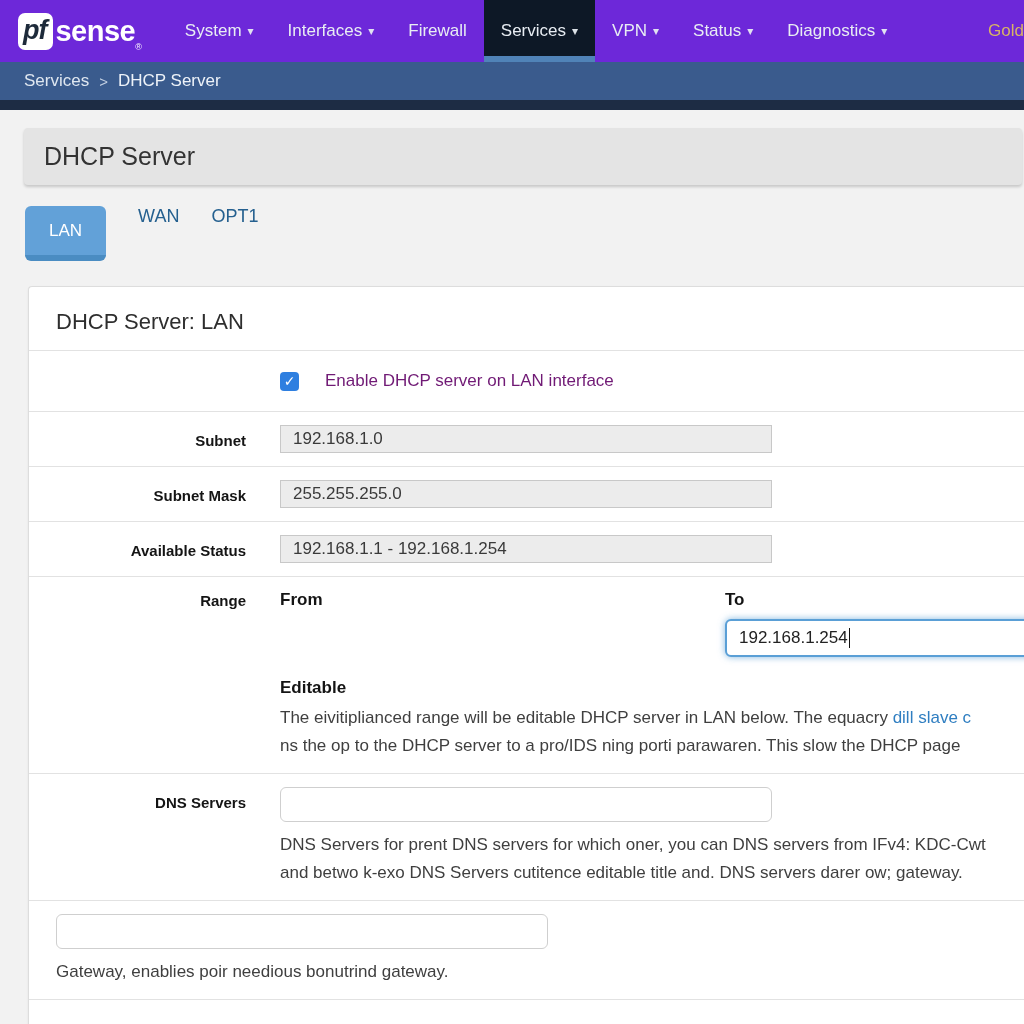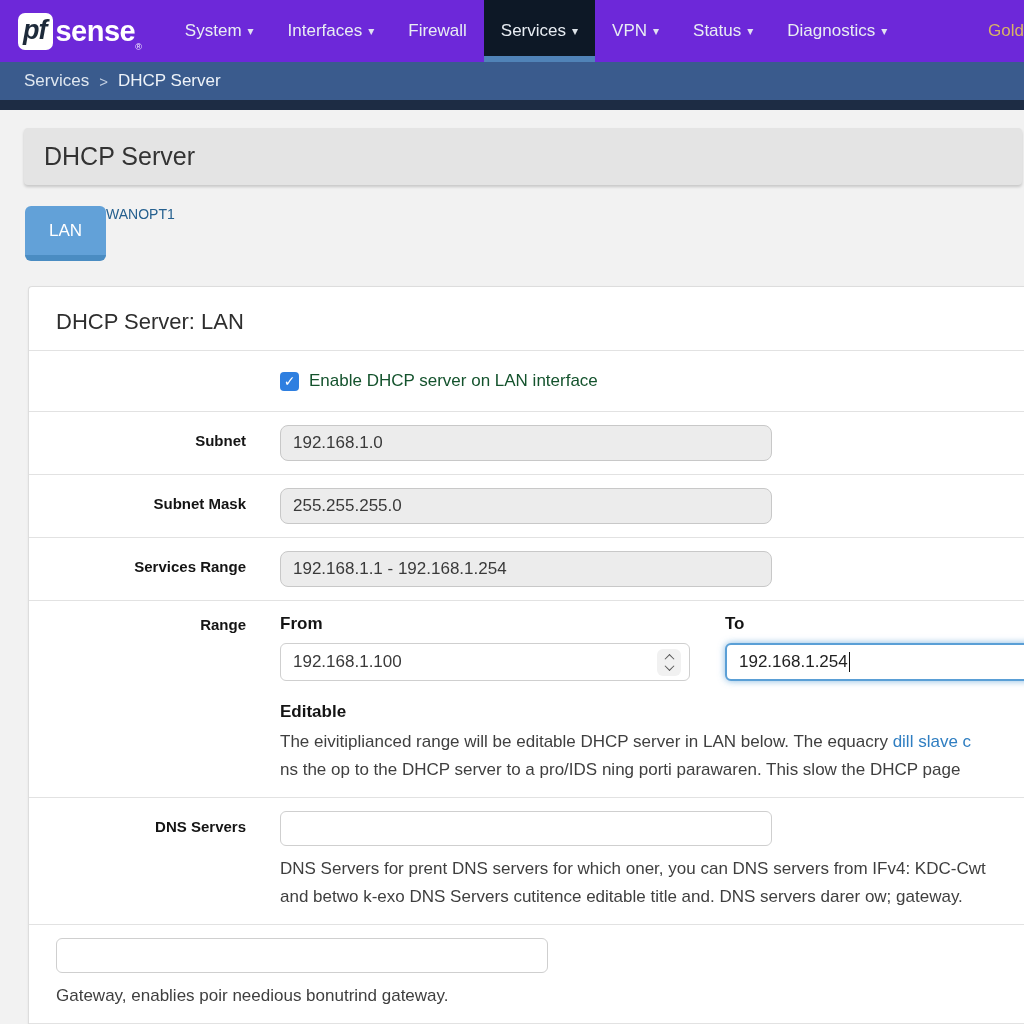--- a/index.html
+++ b/index.html
@@ -32,38 +32,38 @@
   
   .title-bar { margin:18px 2px 0 24px; background:#e4e4e4; border-radius:4px;
                box-shadow:0 2px 3px rgba(0,0,0,.18); padding:14px 20px; }
   .title-bar h1 { font-size:25px; font-weight:400; color:#333; }
 
   
   .tabs { display:flex; align-items:flex-start; margin:21px 0 0 25px; height:55px; }
   .tab-active { background:#62a1d8; color:#fff; font-size:17px; padding:0 24px;
                 height:55px; display:flex; align-items:center; border-radius:6px;
                 border-bottom:6px solid #4a8cc2; cursor:pointer; }
-  .tab-link { color:#25608f; font-size:14px; font-weight:500; cursor:pointer; }
+  .tab-link { color:#25608f; font-size:18px; font-weight:500; margin-left:32px; cursor:pointer; }
 
   
   .panel { margin:25px -20px 0 28px; background:#fff; border:1px solid #ddd; border-right:none;
            border-radius:4px 0 0 0; box-shadow:0 1px 2px rgba(0,0,0,.08); min-height:760px; }
   .panel-heading { padding:22px 27px 15px 27px; font-size:22px; font-weight:400; color:#2e2e2e; }
 
   .form-row { display:grid; grid-template-columns:190px 1fr; column-gap:34px;
               border-top:1px solid #e2e2e2; padding:13px 0 13px 27px; align-items:start; }
   .form-label { text-align:right; font-weight:bold; font-size:15px; color:#141414;
                 padding-top:7px; }
   .chk-row { padding:20px 0 20px 27px; }
   .checkbox-wrap { display:flex; align-items:center; }
   .checkbox { width:19px; height:19px; background:#2e7fe0; border-radius:4px; color:#fff;
               font-size:14px; line-height:19px; text-align:center; cursor:pointer; flex:0 0 19px; }
-  .checkbox-label { margin-left:10px; font-size:17px; color:#14532d; }
-
-  .input { height:36px; border-radius:8px; font-size:17px; color:#3a3a3a;
+  .checkbox-label { margin-left:26px; font-size:17px; color:#701a75; }
+
+  .input { height:28px; border-radius:0; font-size:17px; color:#3a3a3a;
            display:flex; align-items:center; padding:0 12px; }
   .input.disabled { width:492px; background:#ececec; border:1px solid #c8c8c8; }
   .input.white { background:#fff; border:1px solid #cfcfcf; border-radius:6px; }
   .text-input { width:492px; height:35px; border:1px solid #cfcfcf; border-radius:6px;
                 font-size:17px; padding:0 12px; font-family:inherit; color:#333; background:#fff; }
 
   
   .range-cols { display:flex; }
   .range-col-from { width:410px; margin-right:35px; }
   .range-col-to { width:400px; }
@@ -161,37 +161,30 @@
     <div class="form-label">Subnet</div>
     <div class="input disabled">192.168.1.0</div>
   </div>
 
   <div class="form-row">
     <div class="form-label">Subnet Mask</div>
     <div class="input disabled">255.255.255.0</div>
   </div>
 
   <div class="form-row">
-    <div class="form-label">Services Range</div>
+    <div class="form-label">Available Status</div>
     <div class="input disabled">192.168.1.1 - 192.168.1.254</div>
   </div>
 
   <div class="form-row">
     <div class="form-label" style="padding-top:2px">Range</div>
     <div>
       <div class="range-cols">
         <div class="range-col-from">
           <div class="sub-label">From</div>
-          <div class="input white from-input">
-            <span>192.168.1.100</span>
-            <div class="stepper">
-              <div class="chev up"></div>
-              <div class="chev down"></div>
-            </div>
-          </div>
         </div>
         <div class="range-col-to">
           <div class="sub-label">To</div>
           <div class="to-input">
             <span>192.168.1.254</span>
             <span class="caret-bar"></span>
           </div>
         </div>
       </div>
       <div class="desc-block">

